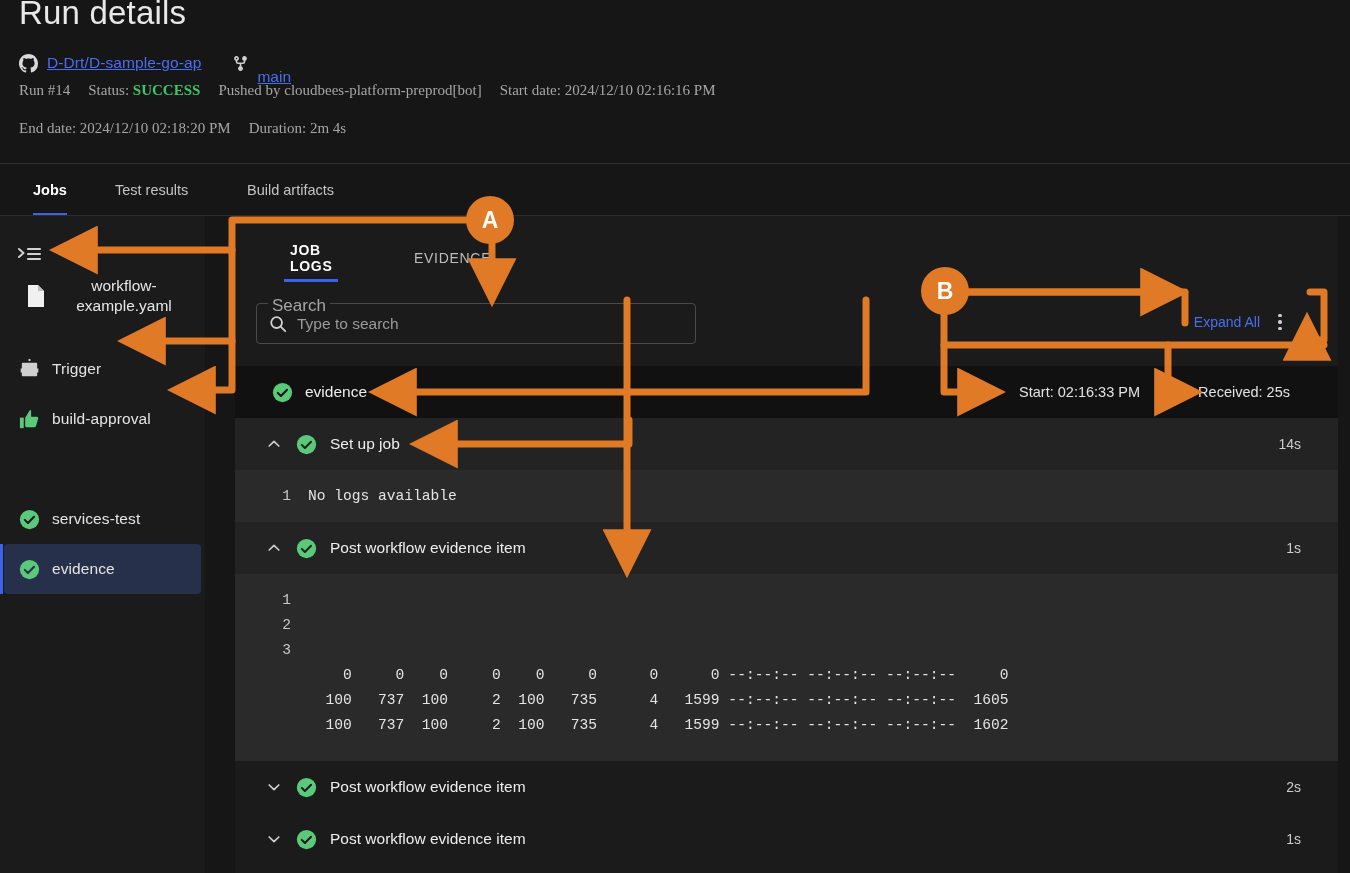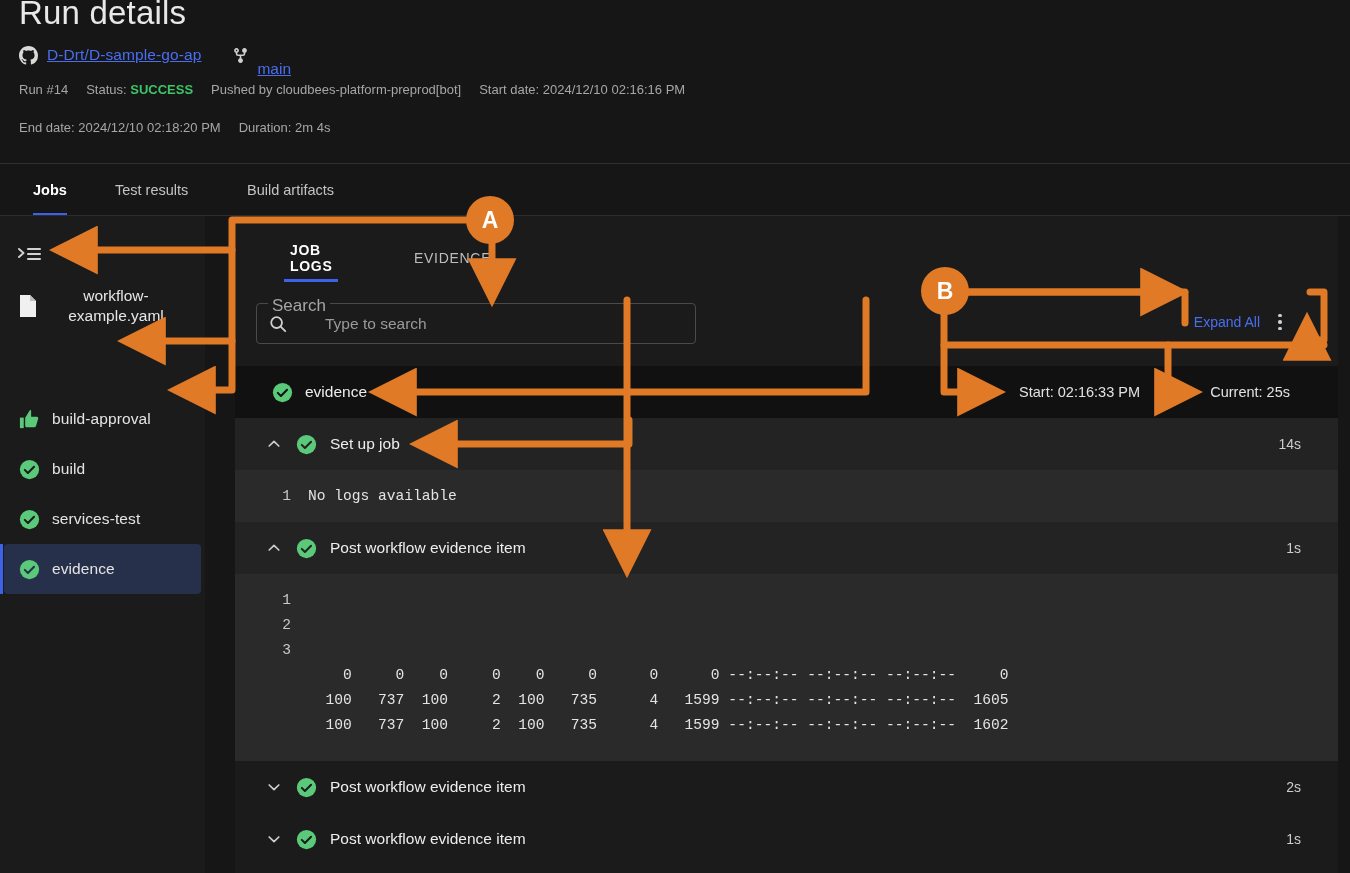--- a/index.html
+++ b/index.html
@@ -10,28 +10,28 @@
     overflow: hidden;
   }
   #root { position: relative; width: 1350px; height: 706px; background: #161616; }
 
   
   .header { position: absolute; left: 0; top: 0; width: 1350px; height: 163px; background: #161616; }
   .page-title {
     position: absolute; left: 19px; top: -6px;
     font-size: 33px; font-weight: 400; color: #e8e8e8; letter-spacing: .2px;
   }
-  .repo-line { position: absolute; left: 19px; top: 44px; height: 22px; display: flex; align-items: center; }
+  .repo-line { position: absolute; left: 19px; top: 52px; height: 22px; display: flex; align-items: center; }
   .gh-icon { width: 19px; height: 19px; fill: #d9d9d9; display:block; }
   .repo-link { margin-left: 9px; font-size: 15.5px; color: #4a6ef0; letter-spacing: .1px; }
   .branch-wrap { display: flex; align-items: center; margin-left: 31px; }
   .branch-icon { width: 17px; height: 17px; fill: #d0d0d0; display: block; }
   .branch-link { margin-left: 8px; font-size: 15.5px; color: #4a6ef0; margin-top: 27px; }
 
-  .meta-row { position: absolute; left: 19px; font-size: 13px; color: #a6a6a6; white-space: nowrap; }
+  .meta-row { position: absolute; left: 19px; font-size: 15px; color: #a6a6a6; white-space: nowrap; font-family: Liberation Serif, serif; }
   .meta-row.r1 { top: 82px; }
   .meta-row.r2 { top: 120px; }
   .meta-row span.gap { display: inline-block; width: 18px; }
   .status-ok { color: #3ec468; font-weight: 700; }
 
   .header-divider { position: absolute; left: 0; top: 163px; width: 1350px; height: 1px; background: #2f2f2f; }
 
   
   .tabs { position: absolute; left: 0; top: 164px; width: 1350px; height: 52px; }
   .tab { position: absolute; top: 0; height: 52px; display: flex; align-items: center;
@@ -39,21 +39,21 @@
   .tab.active { color: #ffffff; font-weight: 700; }
   .tab .ul { position: absolute; left: 0; bottom: 0; width: 100%; height: 3px; background: transparent; }
   .tab.active .ul { background: #3b62e8; }
   .tabs-divider { position: absolute; left: 0; top: 215px; width: 1350px; height: 1px; background: #2c2c2c; }
 
   
   .sidebar { position: absolute; left: 0; top: 216px; width: 205px; height: 657px; background: #1b1b1b; }
   .collapse-btn { position: absolute; left: 17px; top: 28px; width: 26px; height: 22px; cursor: pointer; }
   .collapse-btn svg { width: 26px; height: 22px; display:block; }
 
-  .wf-file { position: absolute; left: 0; top: 59px; width: 205px; height: 62px; display: flex; align-items: center; }
+  .wf-file { position: absolute; left: 0; top: 49px; width: 205px; height: 62px; display: flex; align-items: center; padding-left: 8px; }
   .wf-file .ficon { margin-left: 17px; width: 22px; height: 24px; flex: 0 0 auto; }
   .wf-file .fname { margin-left: 12px; width: 130px; font-size: 15.5px; color: #e6e6e6;
                     line-height: 20px; text-align: center; }
 
   .side-item { position: absolute; left: 4px; width: 197px; height: 50px; display: flex; align-items: center;
                border-radius: 4px; cursor: pointer; }
   .side-item .ico { margin-left: 14px; width: 23px; height: 23px; flex: 0 0 auto; display:flex; align-items:center; justify-content:center; }
   .side-item .lbl { margin-left: 11px; font-size: 15.5px; color: #e4e4e4; letter-spacing: .1px; }
   .side-item.selected { background: #26304a; }
   .side-item.selected::before { content:""; position:absolute; left:-4px; top:0; width:3px; height:50px; background:#3b62e8; }
@@ -68,21 +68,21 @@
             font-size: 14px; color:#bdbdbd; letter-spacing:.7px; cursor:pointer; }
   .logtab.active { color:#fff; font-weight:700; }
   .logtab .ul2 { position:absolute; left:-6px; bottom:-6px; width: calc(100% + 12px); height:3px; background:transparent; }
   .logtab.active .ul2 { background:#3b62e8; }
 
   
   .search-field { position: absolute; left: 21px; top: 87px; width: 440px; height: 41px;
                   border: 1px solid #4a4a4a; border-radius: 4px; }
   .search-legend { position: absolute; left: 11px; top: -8px; background: #1b1b1b; padding: 0 4px;
                    font-size: 17px; color: #a5a5a5; }
-  .search-inner { position: absolute; left: 0; top: 0; width: 100%; height: 100%; display:flex; align-items:center;gap:28px; }
+  .search-inner { position: absolute; left: 0; top: 0; width: 100%; height: 100%; display:flex; align-items:center; }
   .search-icon { margin-left: 12px; width: 18px; height: 18px; flex:0 0 auto; }
   .search-input { margin-left: 10px; background: transparent; border: none; outline: none;
                   font-family: "Liberation Sans", sans-serif; font-size: 15.5px; color: #ddd; width: 330px; }
   .search-input::placeholder { color: #9a9a9a; }
 
   .expand-all { position: absolute; right: 78px; top: 98px; font-size: 14px; color: #4a6ef0; cursor: pointer; }
   .kebab { position: absolute; right: 49px; top: 96px; width: 18px; height: 20px; cursor:pointer; display:flex;
            flex-direction:column; align-items:center; justify-content:space-between; padding: 2px 0; }
   .kebab i { display:block; width: 3.4px; height: 3.4px; border-radius: 50%; background: #cfcfcf; }
 
@@ -177,40 +177,40 @@
     <div class="wf-file">
       <span class="ficon">
         <svg viewBox="0 0 22 24" width="22" height="24">
             <path d="M3 1h10l6 6v16H3z" fill="#f0f0f0"></path>
             <path d="M13 1l6 6h-6z" fill="#bdbdbd"></path>
           </svg>
       </span>
       <span class="fname">workflow-example.yaml</span>
     </div>
 
+    <div class="side-item" style="top:128px">
+      <span class="ico">
+        <svg viewBox="0 0 24 24" width="23" height="23" fill="#cfcfcf">
+          <path d="M11 1h2v2.2h-2z"></path>
+          <path d="M5 5h14a1 1 0 0 1 1 1v5h1.2v4H20v3a1 1 0 0 1-1 1H5a1 1 0 0 1-1-1v-3H2.8v-4H4V6a1 1 0 0 1 1-1z"></path>
+        </svg>
+      </span>
+      <span class="lbl">Trigger</span>
+    </div>
 
     <div class="side-item" style="top:178px">
       <span class="ico">
         <svg viewBox="0 0 24 24" width="23" height="23" fill="#5bc97a">
           <path d="M2 10h4v11H2z"></path>
           <path d="M7.5 10.2 12.2 2.6c.4-.7 1.5-.5 1.5.4V9h6c1 0 1.7 1 1.4 1.9l-2.3 8c-.2.7-.8 1.1-1.5 1.1H8.7c-.7 0-1.2-.5-1.2-1.2z"></path>
         </svg>
       </span>
       <span class="lbl">build-approval</span>
     </div>
 
-    <div class="side-item" style="top:228px">
-      <span class="ico">
-        <svg class="chk" viewBox="0 0 24 24">
-            <circle cx="12" cy="12" r="11" fill="#5bc97a"></circle>
-            <path d="M6.6 12.4l3.6 3.6 7-7.2" fill="none" stroke="#1b1b1b" stroke-width="2.3" stroke-linecap="round" stroke-linejoin="round"></path>
-          </svg>
-      </span>
-      <span class="lbl">build</span>
-    </div>
 
     <div class="side-item" style="top:278px">
       <span class="ico">
         <svg class="chk" viewBox="0 0 24 24">
             <circle cx="12" cy="12" r="11" fill="#5bc97a"></circle>
             <path d="M6.6 12.4l3.6 3.6 7-7.2" fill="none" stroke="#1b1b1b" stroke-width="2.3" stroke-linecap="round" stroke-linejoin="round"></path>
           </svg>
       </span>
       <span class="lbl">services-test</span>
     </div>
@@ -261,21 +261,21 @@
 
     <div class="job-strip">
       <span class="jchk">
         <svg class="chk" viewBox="0 0 24 24">
             <circle cx="12" cy="12" r="11" fill="#5bc97a"></circle>
             <path d="M6.6 12.4l3.6 3.6 7-7.2" fill="none" stroke="#111" stroke-width="2.3" stroke-linecap="round" stroke-linejoin="round"></path>
           </svg>
       </span>
       <span class="jname">evidence</span>
       <span class="jstart">Start: 02:16:33 PM</span>
-      <span class="jdur">Current: 25s</span>
+      <span class="jdur">Received: 25s</span>
     </div>
 
     <div class="step" style="top:202px">
       <span class="chev">
         <svg viewBox="0 0 16 16" width="16" height="16">
             <path d="M3.2 10 L8 5.4 L12.8 10" fill="none" stroke="#cfcfcf" stroke-width="1.7" stroke-linecap="round" stroke-linejoin="round"></path>
           </svg>
       </span>
       <span class="schk">
         <svg class="chk" viewBox="0 0 24 24">

